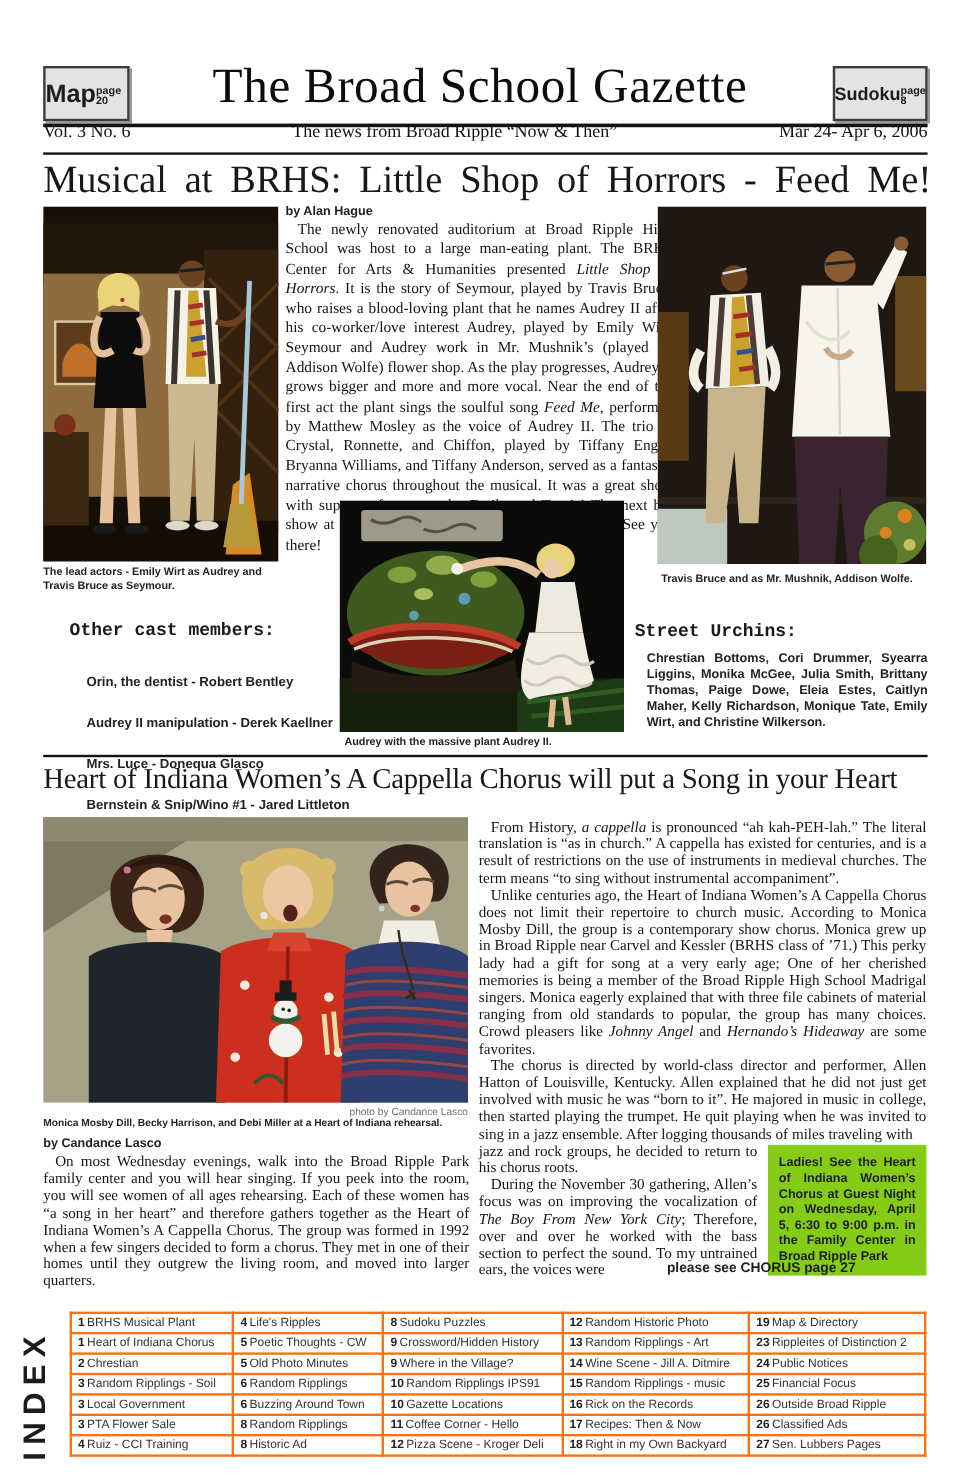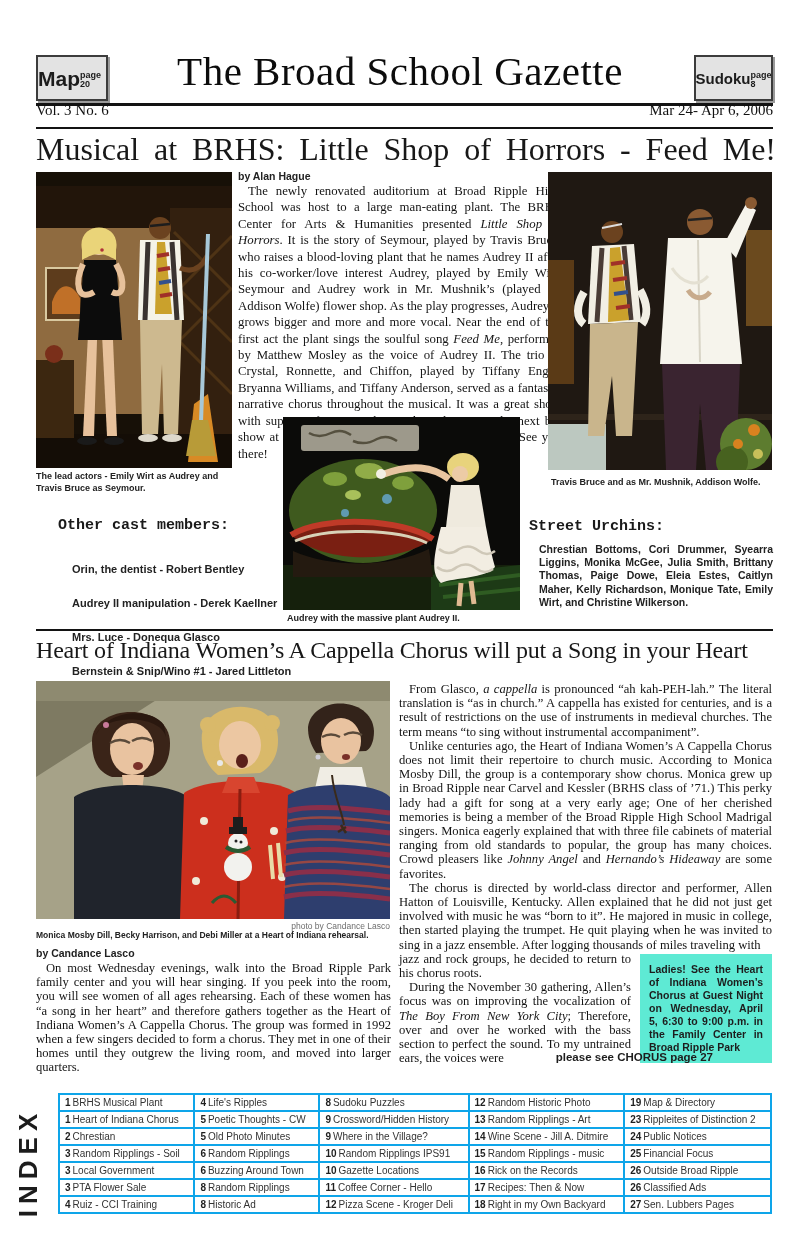--- a/index.html
+++ b/index.html
@@ -38,36 +38,36 @@
 
   .sidehead { font-family:Liberation Mono, monospace; font-weight:bold; font-size:15px; color:#1a1a1a; }
   .castlist div { font-family:"Liberation Sans", sans-serif; font-weight:bold; font-size:11px; line-height:14px; color:#222;margin-top:20px; }
   .urchins { font-family:"Liberation Sans", sans-serif; font-weight:bold; font-size:10.5px; line-height:13.2px; color:#222; text-align:justify; }
 
   .s2body { font-size:12.6px; line-height:14.2px; text-align:justify; }
   .s2body p { text-indent:10px; }
   .s2body p.noindent { text-indent:0; }
   .promo {
     float:right; width:132px; margin:2px 0 3px 9px; padding:9px 9px;
-    background:#5eead4; font-family:"Liberation Sans", sans-serif; font-weight:bold;
+    background:#84cc16; font-family:"Liberation Sans", sans-serif; font-weight:bold;
     font-size:10.5px; line-height:13px; color:#1d1d1d; text-align:justify;
   }
   .credit { font-family:"Liberation Sans", sans-serif; font-size:8.5px; color:#6e6e6e; text-align:right; width:354px; }
   .cap4 { white-space:nowrap; font-size:8.5px; }
   .continuation { font-family:"Liberation Sans", sans-serif; font-weight:bold; font-size:11.5px; color:#1d1d1d; text-align:right; width:315px; }
 
   
   .index-label-box { width:58px; height:136px; display:flex; align-items:center; justify-content:center; }
   .index-label-box span {
     display:inline-block; transform:rotate(-90deg);
     font-family:"Liberation Sans", sans-serif; font-weight:bold; font-size:26px;
     letter-spacing:6px; color:#1c1c1c;
   }
   table.idx { border-collapse:collapse; width:714px; font-family:"Liberation Sans", sans-serif; font-size:10px; color:#333; }
-  table.idx td { border:2px solid #0ea5e9; padding:2px 4px 2px 5px; height:15px; white-space:nowrap; }
+  table.idx td { border:2px solid #f97316; padding:2px 4px 2px 5px; height:15px; white-space:nowrap; }
   table.idx b { color:#1f1f1f; margin-right:2px; }
 
   svg { display:block; }
 </style>
 </head>
 <body>
 
 <div class="page">
 
   <div class="abs corner-box" style="left:36px; top:55px; width:72px; height:46px;">
@@ -76,20 +76,21 @@
   </div>
   <div class="abs title" style="top:47px; left:0;">The Broad School Gazette</div>
   <div class="abs corner-box sudoku" style="left:694px; top:55px; width:79px; height:46px;">
     <span class="big">Sudoku</span>
     <span class="small">page 8</span>
   </div>
 
   <div class="abs rule" style="left:36px; top:103px; width:737px; height:3px;"></div>
   <div class="abs volrow" style="left:36px; top:102px; width:737px;">
     <span>Vol. 3  No. 6</span>
+    <span>The news from Broad Ripple “Now &amp; Then”</span>
     <span>Mar 24- Apr 6, 2006</span>
   </div>
   <div class="abs rule" style="left:36px; top:127px; width:737px; height:2px;"></div>
 
   <div class="abs headline1" style="left:36px; top:131px;">Musical at BRHS: Little Shop of Horrors - Feed Me!</div>
 
   <div class="abs" style="left:36px; top:172px; width:196px; height:296px;">
     <svg width="196" height="296" viewBox="0 0 196 296">
       <rect width="196" height="296" fill="#171007"></rect>
       <rect x="0" y="14" width="196" height="52" fill="#22150a"></rect>
@@ -272,21 +273,21 @@
   </div>
   <div class="abs credit" style="left:36px; top:921px;">photo by Candance Lasco</div>
   <div class="abs caption cap4" style="left:36px; top:930px; width:360px;">Monica Mosby Dill, Becky Harrison, and Debi Miller at a Heart of Indiana rehearsal.</div>
 
   <div class="abs byline" style="left:36px; top:947px;">by Candance Lasco</div>
   <div class="abs s2body" style="left:36px; top:961px; width:355px;">
     <p>On most Wednesday evenings, walk into the Broad Ripple Park family center and you will hear singing.  If you peek into the room, you will see women of all ages rehearsing. Each of these women has “a song in her heart” and therefore gathers together as the Heart of Indiana Women’s A Cappella Chorus. The group was formed in 1992 when a few singers decided to form a chorus. They met in one of their homes until they outgrew the living room, and moved into larger quarters.</p>
   </div>
 
   <div class="abs s2body" style="left:399px; top:682px; width:373px;">
-    <p><span>From Glasco, </span><span class="it">a cappella</span><span> is pronounced “ah kah-PEH-lah.” The literal translation is “as in church.”  A cappella has existed for centuries, and is a result of restrictions on the use of instruments in medieval churches. The term means “to sing without instrumental accompaniment”.</span></p>
+    <p><span>From History, </span><span class="it">a cappella</span><span> is pronounced “ah kah-PEH-lah.” The literal translation is “as in church.”  A cappella has existed for centuries, and is a result of restrictions on the use of instruments in medieval churches. The term means “to sing without instrumental accompaniment”.</span></p>
     <p><span>Unlike centuries ago, the Heart of Indiana Women’s A Cappella Chorus does not limit their repertoire to church music. According to Monica Mosby Dill, the group is a contemporary show chorus.  Monica grew up in Broad Ripple near Carvel and Kessler (BRHS class of ’71.)  This perky lady had a gift for song at a very early age; One of her cherished memories is being a member of the Broad Ripple High School Madrigal singers. Monica eagerly explained that with three file cabinets of material ranging from old standards to popular, the group has many choices. Crowd pleasers like </span><span class="it">Johnny Angel</span><span> and </span><span class="it">Hernando’s Hideaway</span><span> are some favorites.</span></p>
     <p>The chorus is directed by world-class director and performer, Allen Hatton of Louisville, Kentucky. Allen explained that he did not just get involved with music he was “born to it”.  He majored in music in college, then started playing the trumpet. He quit playing when he was invited to sing in a jazz ensemble. After logging thousands of miles traveling with</p>
     <div>
       <div class="promo">Ladies! See the Heart of Indiana Women’s Chorus at Guest Night on Wednesday, April 5, 6:30 to 9:00 p.m. in the Family Center in Broad Ripple Park</div>
       <p class="noindent">jazz and rock groups, he decided to return to his chorus roots.</p>
       <p><span>During the November 30 gathering, Allen’s focus was on improving the vocalization of </span><span class="it">The Boy From New York City</span><span>; Therefore, over and over he worked with the bass section to perfect the sound. To my untrained ears, the voices were</span></p>
     </div>
   </div>
   <div class="abs continuation" style="left:398px; top:1051px;">please see CHORUS page 27</div>
 

